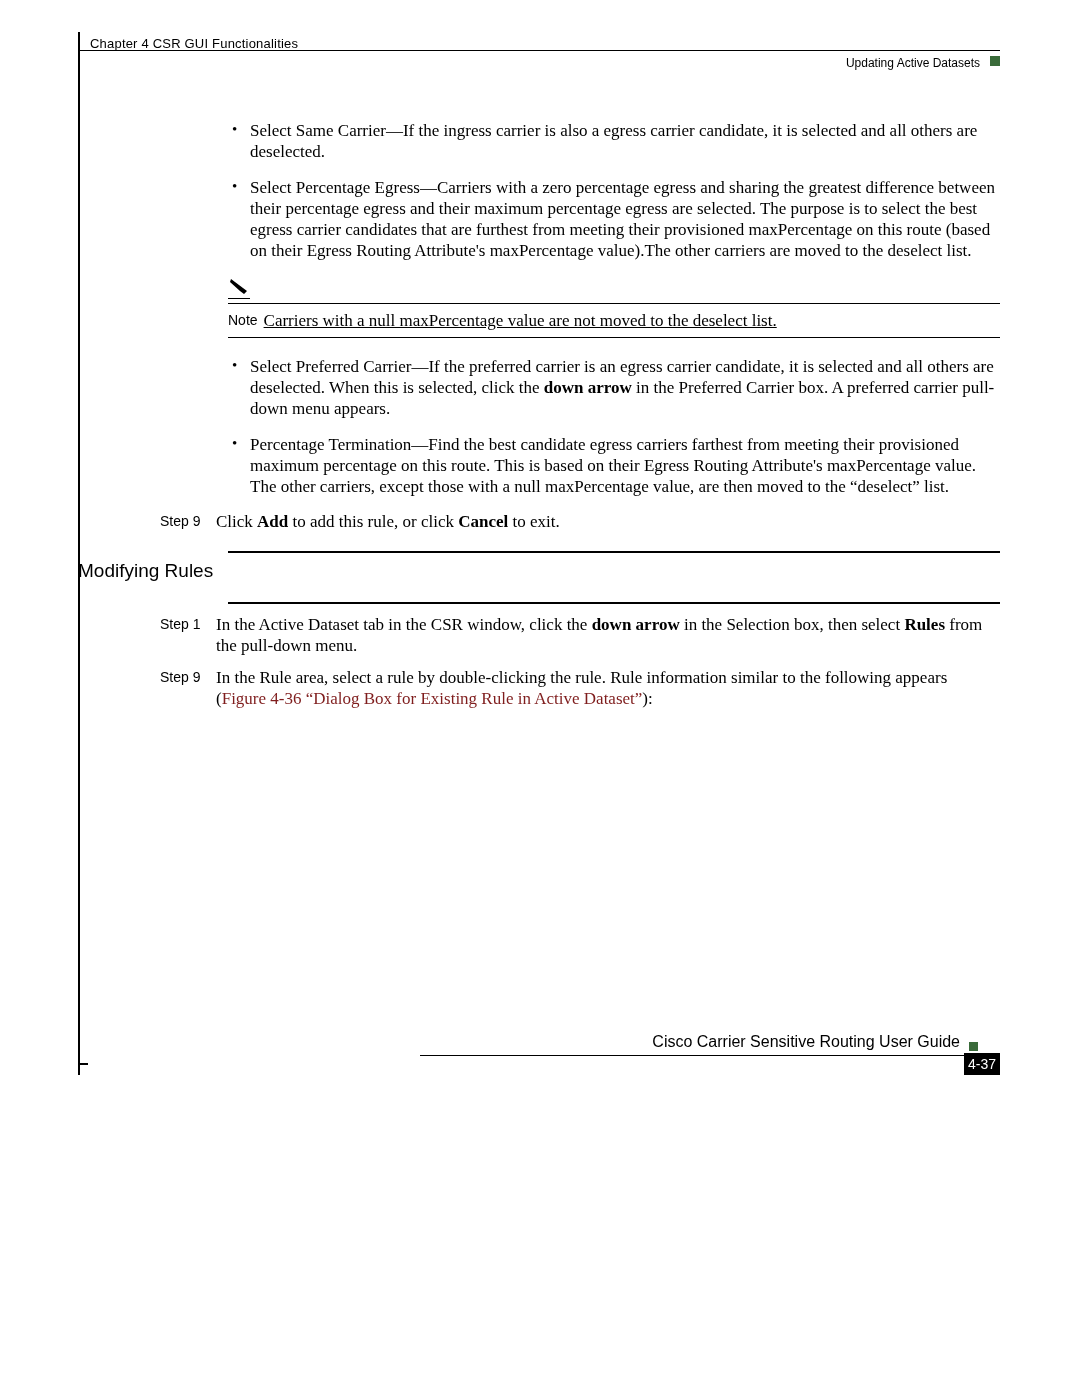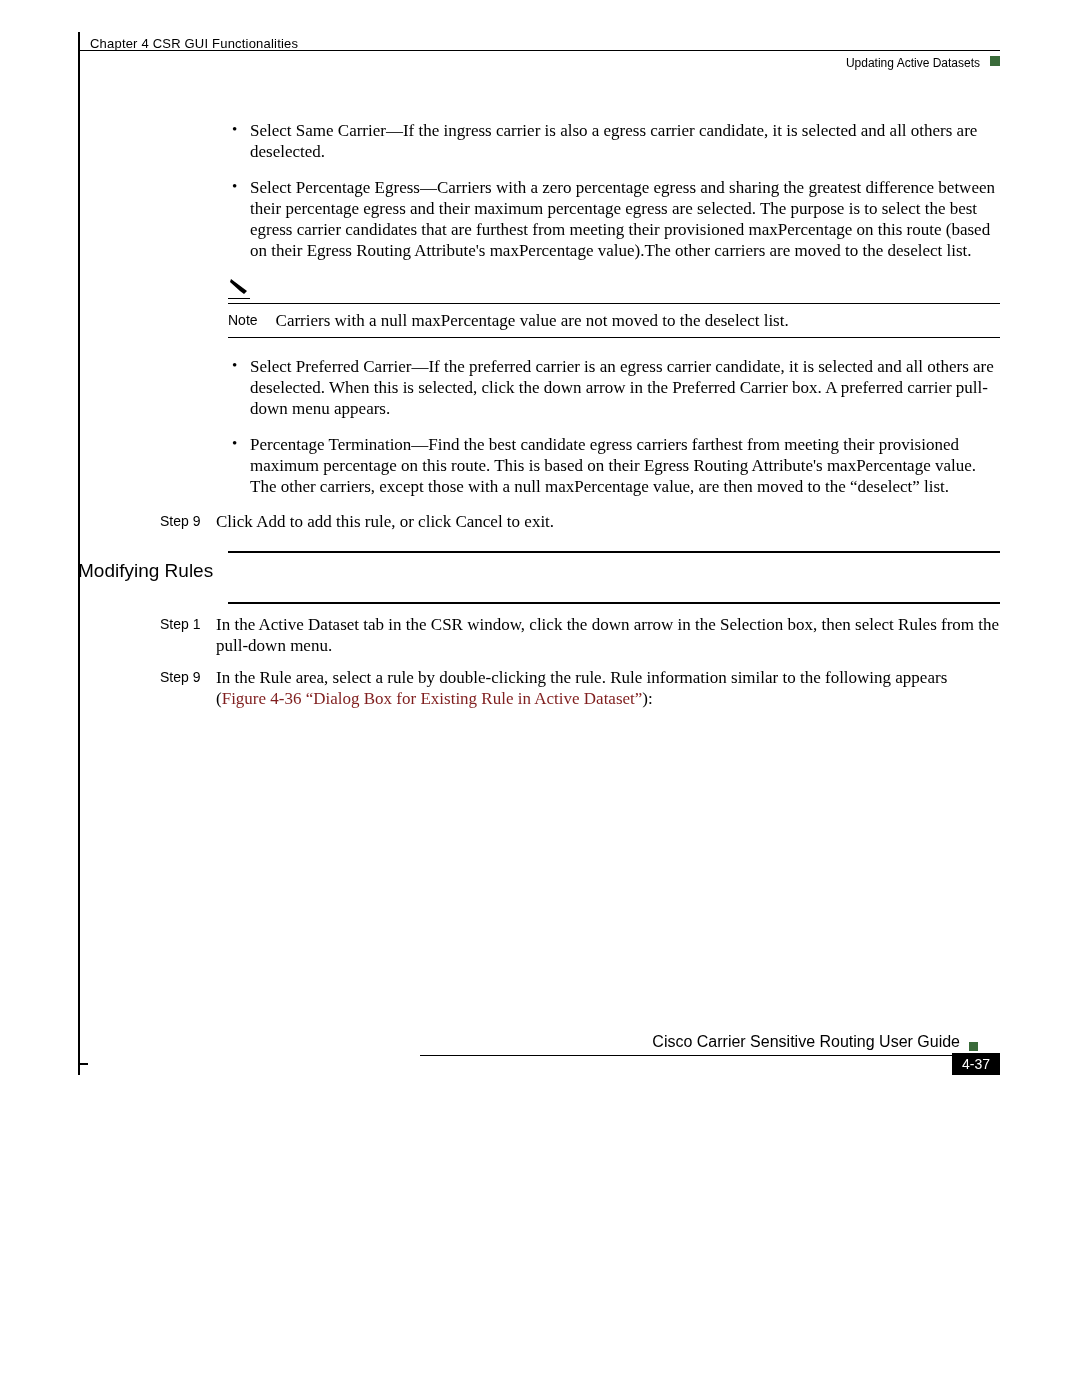--- a/index.html
+++ b/index.html
@@ -87,33 +87,34 @@
     width: 22px;
     height: 22px;
     border-bottom: 1.5px solid #000;
     margin-bottom: 4px;
     position: relative;
   }
   .note-pen svg { position: absolute; left: 0; top: 0; }
   .note-row {
     display: flex;
     align-items: flex-start;
-    gap: 18px;
+    gap: 6px;
     border-top: 1px solid #000;
     border-bottom: 1px solid #000;
     padding: 6px 0;
   }
   .note-label {
     font-family: Arial, Helvetica, sans-serif;
     font-size: 14px;
     flex: 0 0 auto;
     padding-top: 2px;
   }
   .note-text {
     flex: 1 1 auto;
+    text-decoration: underline;
   }
   .step-row {
     display: flex;
     margin-bottom: 10px;
   }
   .step-label {
     font-family: Arial, Helvetica, sans-serif;
     font-size: 14px;
     flex: 0 0 56px;
     margin-left: -68px;
@@ -176,38 +177,38 @@
     background: #3a6b3a;
   }
   .page-num-box {
     position: absolute;
     right: 80px;
     bottom: 190px;
     background: #000;
     color: #fff;
     font-family: Arial, Helvetica, sans-serif;
     font-size: 14px;
-    padding: 3px 10px;
+    padding: 3px 4px;
   }
   .footer-tick {
     position: absolute;
     left: 78px;
     bottom: 190px;
     width: 2px;
     height: 12px;
     background: #000;
   }
   .footer-tick::after{
     content:"";
     position:absolute;
     left:0; top:0;
     width:10px; height:2px;
     background:#000;
   }
-  b { font-weight: normal; }
+  b { font-weight: bold; }
 </style>
 </head>
 <body>
 
 <div class="page">
 
   <div class="left-rule"></div>
 
   <div class="header-chapter">Chapter 4    CSR GUI Functionalities</div>
   <div class="header-rule"></div>

